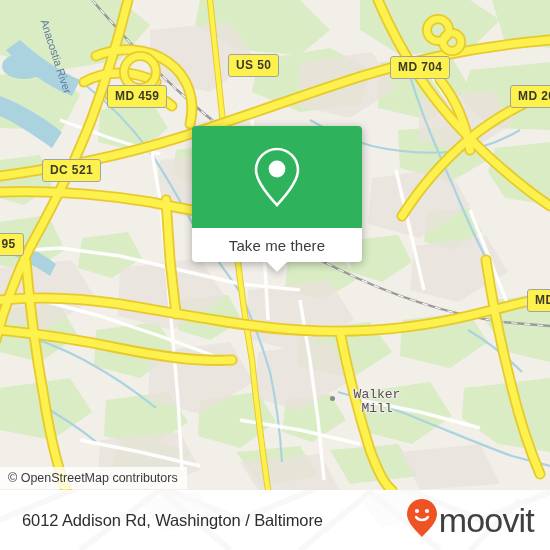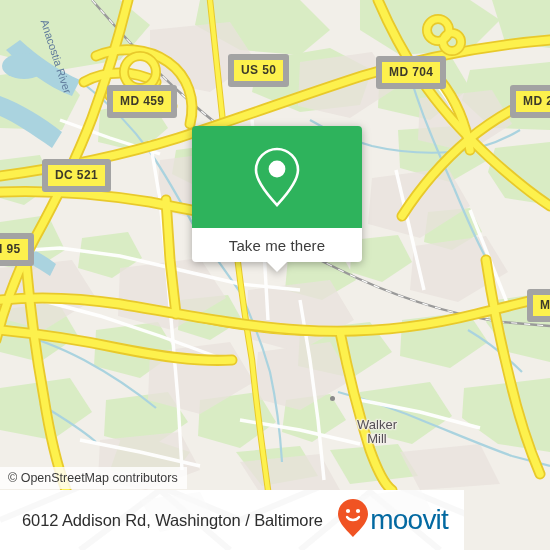--- a/index.html
+++ b/index.html
@@ -26,47 +26,46 @@
     height: 490px;
     overflow: hidden;
     background: #f2efe9;
   }
   #map svg { display: block; }
 
   
   .shield {
     position: absolute;
     background: #fdf14d;
-    border: 6px solid #a3a3a3;
+    border: 1px solid #a3a3a3;
     border-radius: 3px;
     color: #3d3a2a;
     font-family: "Liberation Sans", sans-serif;
     font-weight: bold;
     font-size: 12px;
     line-height: 1;
     padding: 4px 7px 5px 7px;
     white-space: nowrap;
     letter-spacing: 0.4px;
     box-sizing: border-box;
   }
 
   
   .place-label {
     position: absolute;
     color: #555055;
-    font-family: Liberation Sans, sans-serif;
+    font-family: Liberation Mono, monospace;
     font-size: 13px;
     line-height: 14px;
     text-align: center;
     white-space: pre-line;
     text-shadow:
       1.4px 0 1.4px #f2efe9, -1.4px 0 1.4px #f2efe9,
       0 1.4px 1.4px #f2efe9, 0 -1.4px 1.4px #f2efe9,
       1px 1px 1.4px #f2efe9, -1px -1px 1.4px #f2efe9;
-    margin-top: 30px;
   }
   .place-dot {
     position: absolute;
     width: 5px; height: 5px;
     border-radius: 50%;
     background: #8a8a8a;
   }
   .river-label {
     position: absolute;
     color: #5f7a9b;
@@ -133,21 +132,21 @@
     font-size: 12.5px;
     padding: 4px 9px 4px 8px;
     z-index: 30;
   }
 
   
   #bottombar {
     position: absolute;
     left: 0;
     top: 490px;
-    width: 464px;
+    width: 550px;
     height: 60px;
     background: #ffffff;
     overflow: hidden;
   }
   #bottombar-watermark {
     position: absolute;
     left: 0; top: -490px;
     opacity: 0.10;
     pointer-events: none;
   }
@@ -165,23 +164,23 @@
   #logo {
     position: absolute;
     right: 16px;
     top: 50%;
     transform: translateY(-50%);
     display: flex;
     align-items: center;
     gap: 1px;
   }
   #logo-text {
-    color: #0369a1;
-    font-family: "Liberation Sans", sans-serif;
-    font-size: 28px;
+    color: #404040;
+    font-family: "Liberation Sans", sans-serif;
+    font-size: 34px;
     font-weight: normal;
     letter-spacing: -0.8px;
     line-height: 1;
   }
 </style>
 </head>
 <body>
 
 <div id="screen">
 
@@ -360,21 +359,21 @@
         <g fill="none" stroke="#fdf14d" stroke-width="6.6">
           <circle cx="140" cy="72" r="16"></circle>
           <circle cx="438" cy="30" r="11"></circle>
           <circle cx="452" cy="42" r="9"></circle>
         </g>
       </g>
     </svg>
 
     <div class="shield" style="left:228px; top:54px;">US 50</div>
     <div class="shield" style="left:107px; top:85px;">MD 459</div>
-    <div class="shield" style="left:376px; top:56px;">MD 704</div>
+    <div class="shield" style="left:390px; top:56px;">MD 704</div>
     <div class="shield" style="left:510px; top:85px;">MD 202</div>
     <div class="shield" style="left:42px;  top:159px;">DC 521</div>
     <div class="shield" style="left:-14px; top:233px;">I 95</div>
     <div class="shield" style="left:527px; top:289px;">MD</div>
 
     <div class="place-dot" style="left:330px; top:396px;"></div>
     <div class="place-label" style="left:337px; top:388px; width:80px;">Walker
 Mill</div>
 
     <div class="river-label" style="left:50px; top:18px;">Anacostia River</div>

